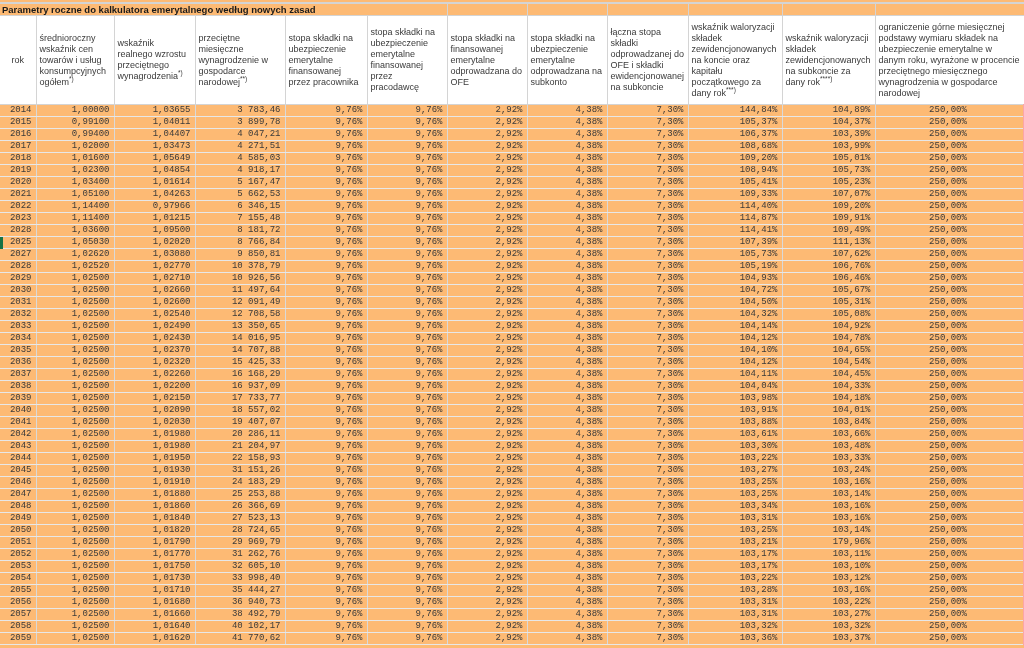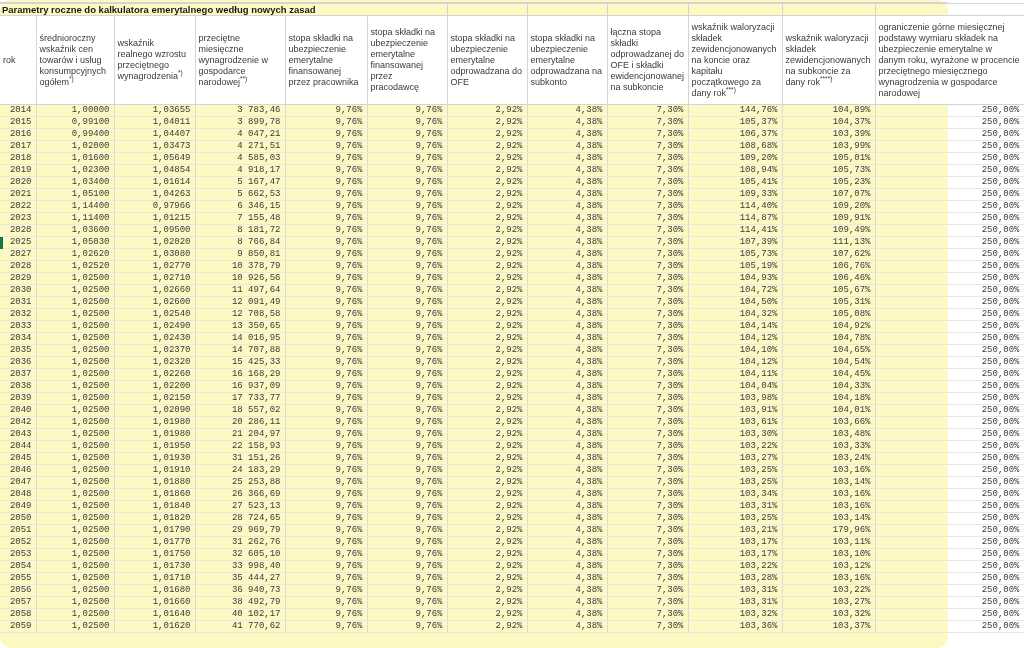--- a/index.html
+++ b/index.html
@@ -1,33 +1,33 @@
 <!DOCTYPE html>
 <html><head>
 <meta charset="utf-8">
 <style>
   html,body{margin:0;padding:0;background:#fff;}
   body{width:1024px;height:648px;overflow:hidden;font-family:"Liberation Sans",sans-serif;color:#262626;}
-  .sheet{position:relative;width:948px;height:648px;background:#fef9c3;border-radius:11px;}
+  .sheet{position:relative;width:1024px;height:648px;background:#fdba74;}
   .top-strip{height:2px;border-bottom:1px solid #d4d4d4;}
   table{border-collapse:collapse;table-layout:fixed;width:1024px;}
   td,th{margin:0;overflow:hidden;}
   
   tr.title-row{height:12px;}
   td.title-cell{border:1px solid #d4d4d4;border-left:none;font-weight:bold;font-size:9.5px;line-height:11px;padding:0 2px;white-space:nowrap;color:#1a1a1a;}
   td.title-empty{border:1px solid #d4d4d4;}
   
   tr.header-row{height:89px;}
   th{font-weight:normal;text-align:left;vertical-align:middle;font-size:9px;line-height:11px;padding:2px 3px;border:1px solid #d4d4d4;color:#3a3a3a;background:#fff;}
-  th:first-child{border-left:none;}
+  th:first-child{border-left:none;text-align:center;}
   sup{font-size:6.5px;line-height:0;vertical-align:super;}
   
   tr.data-row{height:11.58px;font-family:Liberation Mono, monospace;}
   td.num{font-size:9px;line-height:11px;text-align:right;padding:0 4px 0 2px;white-space:nowrap;border-right:1px solid #d9d9d9;border-bottom:1px solid #e7e7e7;color:#3a3a3a;}
-  td.num:last-child{border-right:1px solid #fca5a5;}
+  td.num:last-child{border-right:3px solid #fca5a5;text-align:center;}
   .row-marker{position:absolute;left:0;width:3px;background:#177245;z-index:5;}
 </style>
 </head>
 <body>
 
 <div class="sheet">
   <div class="top-strip"></div>
   <div class="row-marker" style="top: 236.5px; height: 12px; background: rgb(23, 114, 69);"></div>
   <table>
     <colgroup>
@@ -54,38 +54,38 @@
           <td class="title-empty"></td>
           <td class="title-empty"></td>
         </tr>
         <tr class="header-row">
           <th><span>rok</span></th>
           <th><span>średnioroczny wskaźnik cen towarów i usług konsumpcyjnych ogółem</span><sup>*)</sup></th>
           <th><span>wskaźnik realnego wzrostu przeciętnego wynagrodzenia</span><sup>*)</sup></th>
           <th><span>przeciętne miesięczne wynagrodzenie w gospodarce narodowej</span><sup>**)</sup></th>
           <th><span>stopa składki na ubezpieczenie emerytalne finansowanej przez pracownika</span></th>
           <th><span>stopa składki na ubezpieczenie emerytalne finansowanej przez pracodawcę</span></th>
-          <th><span>stopa składki na ubezpieczenie emerytalne odprowadzana do OFE</span></th>
+          <th><span>stopa składki na finansowanej emerytalne odprowadzana do OFE</span></th>
           <th><span>stopa składki na ubezpieczenie emerytalne odprowadzana na subkonto</span></th>
           <th><span>łączna stopa składki odprowadzanej do OFE i składki ewidencjonowanej na subkoncie</span></th>
           <th><span>wskaźnik waloryzacji składek zewidencjonowanych na koncie oraz kapitału początkowego za dany rok</span><sup>***)</sup></th>
           <th><span>wskaźnik waloryzacji składek zewidencjonowanych na subkoncie za dany rok</span><sup>****)</sup></th>
           <th><span>ograniczenie górne miesięcznej podstawy wymiaru składek na ubezpieczenie emerytalne w danym roku, wyrażone w procencie przeciętnego miesięcznego wynagrodzenia w gospodarce narodowej</span></th>
         </tr>
         <tr class="data-row">
           <td class="num">2014</td>
           <td class="num">1,00000</td>
           <td class="num">1,03655</td>
           <td class="num">3 783,46</td>
           <td class="num">9,76%</td>
           <td class="num">9,76%</td>
           <td class="num">2,92%</td>
           <td class="num">4,38%</td>
           <td class="num">7,30%</td>
-          <td class="num">144,76%</td>
+          <td class="num">144,84%</td>
           <td class="num">104,89%</td>
           <td class="num">250,00%</td>
         </tr>
         <tr class="data-row">
           <td class="num">2015</td>
           <td class="num">0,99100</td>
           <td class="num">1,04011</td>
           <td class="num">3 899,78</td>
           <td class="num">9,76%</td>
           <td class="num">9,76%</td>
@@ -423,20 +423,34 @@
           <td class="num">1,02500</td>
           <td class="num">1,02090</td>
           <td class="num">18 557,02</td>
           <td class="num">9,76%</td>
           <td class="num">9,76%</td>
           <td class="num">2,92%</td>
           <td class="num">4,38%</td>
           <td class="num">7,30%</td>
           <td class="num">103,91%</td>
           <td class="num">104,01%</td>
+          <td class="num">250,00%</td>
+        </tr>
+        <tr class="data-row">
+          <td class="num">2041</td>
+          <td class="num">1,02500</td>
+          <td class="num">1,02030</td>
+          <td class="num">19 407,07</td>
+          <td class="num">9,76%</td>
+          <td class="num">9,76%</td>
+          <td class="num">2,92%</td>
+          <td class="num">4,38%</td>
+          <td class="num">7,30%</td>
+          <td class="num">103,88%</td>
+          <td class="num">103,84%</td>
           <td class="num">250,00%</td>
         </tr>
         <tr class="data-row">
           <td class="num">2042</td>
           <td class="num">1,02500</td>
           <td class="num">1,01980</td>
           <td class="num">20 286,11</td>
           <td class="num">9,76%</td>
           <td class="num">9,76%</td>
           <td class="num">2,92%</td>

